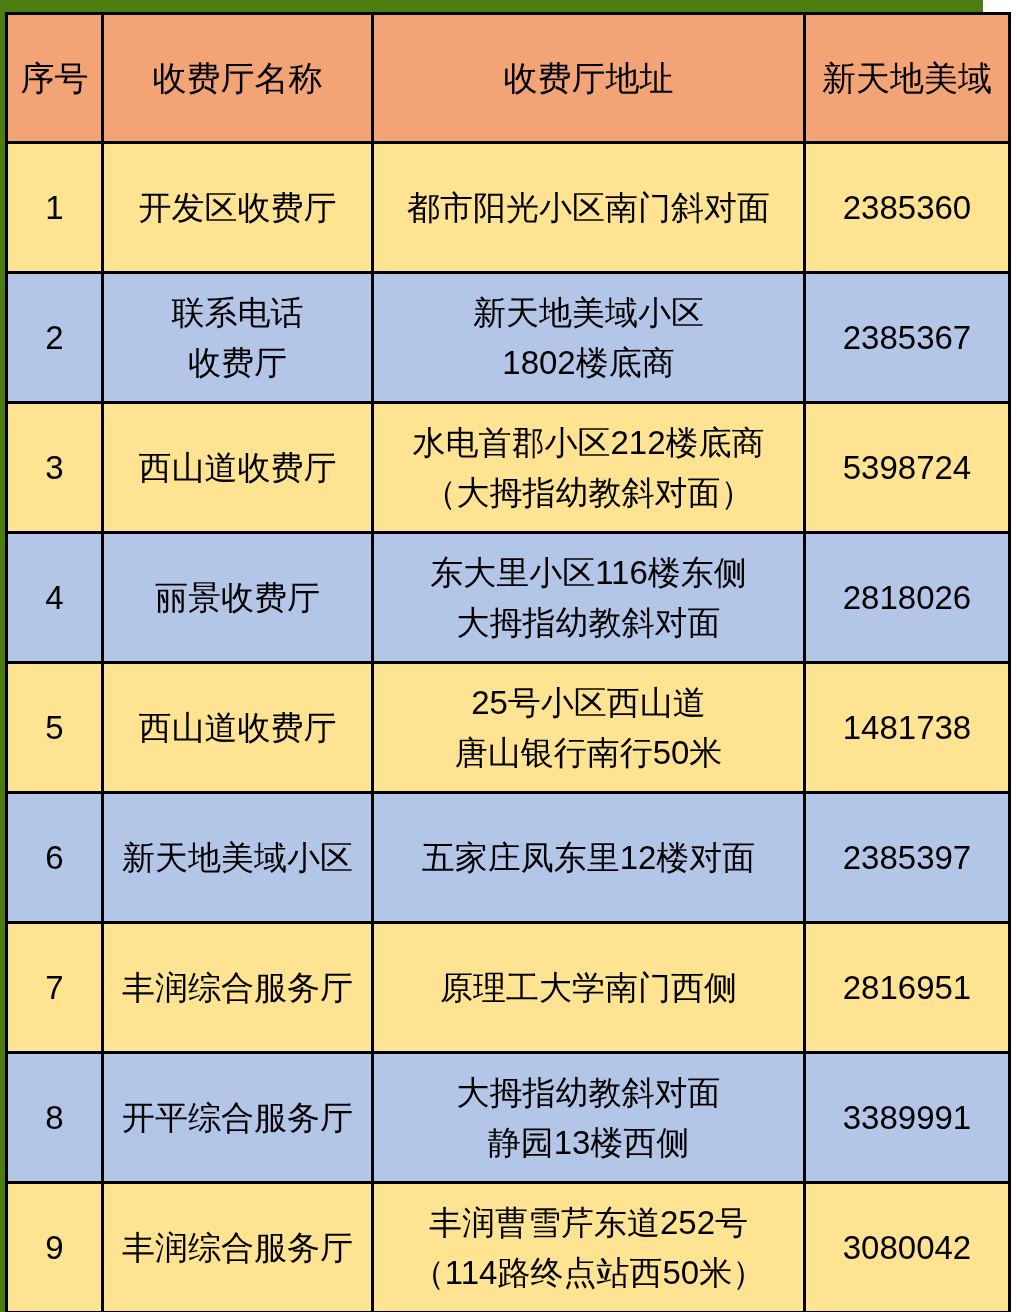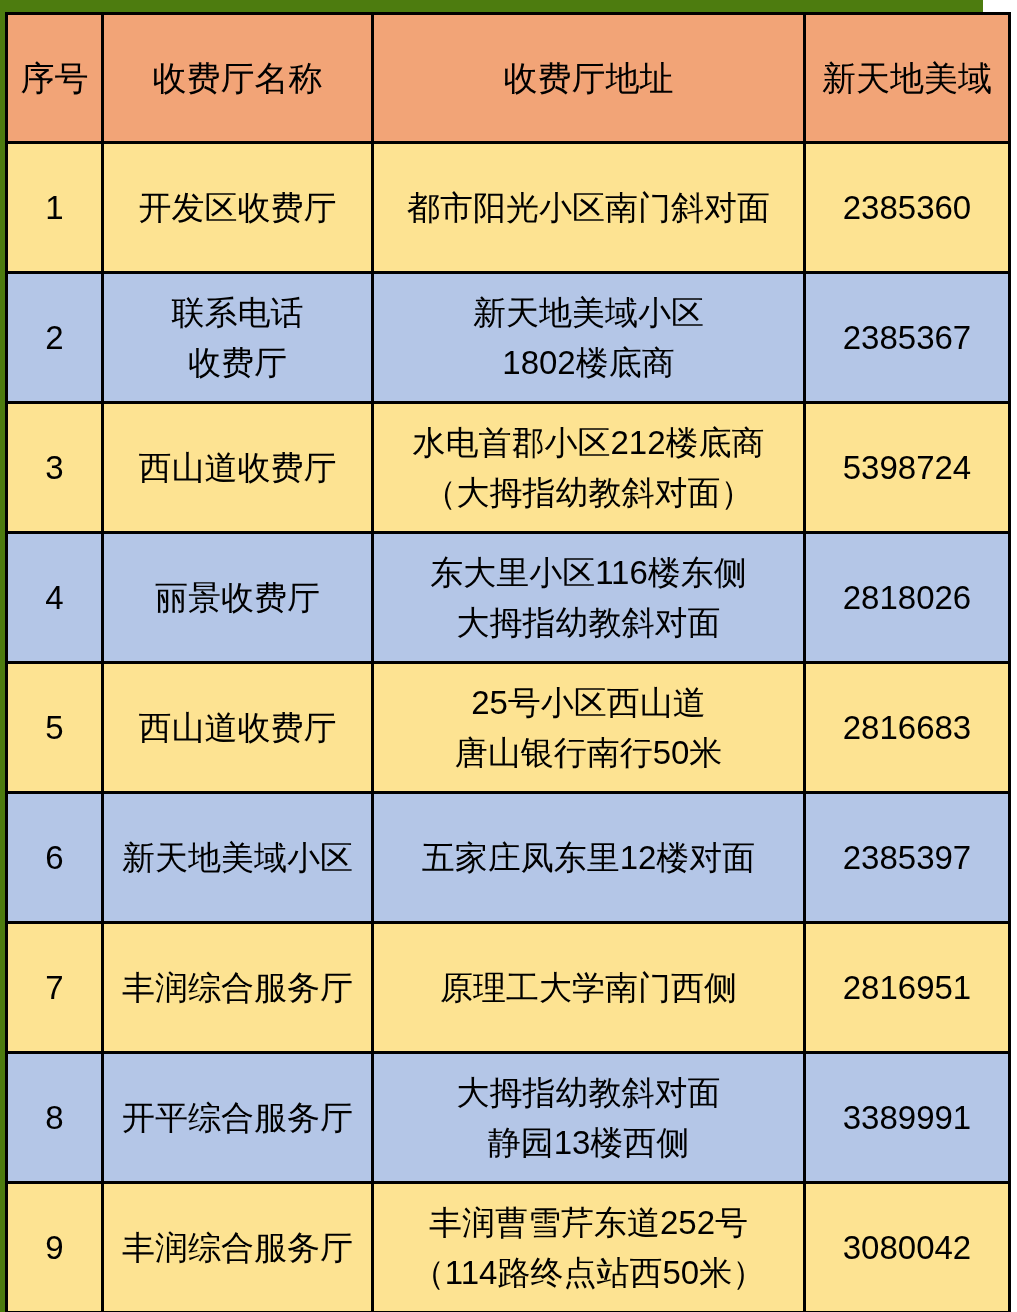--- a/index.html
+++ b/index.html
@@ -94,21 +94,21 @@
           <td>丽景收费厅</td>
           <td>东大里小区116楼东侧
 大拇指幼教斜对面</td>
           <td>2818026</td>
         </tr>
         <tr class="band-yellow">
           <td>5</td>
           <td>西山道收费厅</td>
           <td>25号小区西山道
 唐山银行南行50米</td>
-          <td>2816683</td>
+          <td>1481738</td>
         </tr>
         <tr class="band-blue">
           <td>6</td>
           <td>新天地美域小区</td>
           <td>五家庄凤东里12楼对面</td>
           <td>2385397</td>
         </tr>
         <tr class="band-yellow">
           <td>7</td>
           <td>丰润综合服务厅</td>

